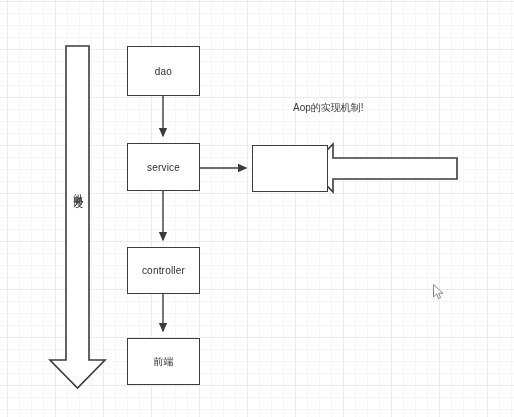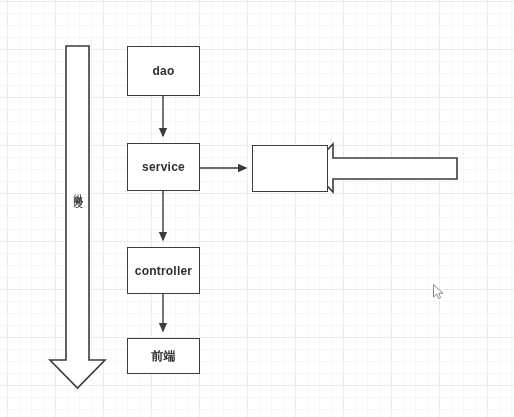--- a/index.html
+++ b/index.html
@@ -24,23 +24,22 @@
   }
   .node {
     position: absolute;
     box-sizing: border-box;
     background: #ffffff;
     border: 1.6px solid #3b3b42;
     display: flex;
     align-items: center;
     justify-content: center;
     color: #2f2f36;
-    font-size: 12px;
+    font-size: 10px;
     letter-spacing: 0.2px;
-    font-weight: bold;
   }
   .svg-layer {
     position: absolute;
     left: 0;
     top: 0;
     width: 514px;
     height: 417px;
     overflow: visible;
   }
   .label-free {
@@ -101,28 +100,29 @@
   </div>
 
   <div class="node" style="left:127px; top:143px; width:73px; height:48px;">
     <span>service</span>
   </div>
 
   <div class="node" style="left:127px; top:247px; width:73px; height:47px;">
     <span>controller</span>
   </div>
 
-  <div class="node" style="left:127px; top:338px; width:73px; height:36px;">
+  <div class="node" style="left:127px; top:338px; width:73px; height:47px;">
     <span>前端</span>
   </div>
 
   <div class="node" style="left:252px; top:145px; width:76px; height:47px;">
     <span></span>
   </div>
 
+  <div class="label-free" style="left:293px; top:101px;">Aop的实现机制!</div>
 
 
   <div class="vert-label" style="left:73px; top:185px;">纵向开发</div>
 
   <svg class="cursor" style="left:433px; top:284px;" viewBox="0 0 12 18" xmlns="http://www.w3.org/2000/svg">
     <polygon points="0.5,0.5 0.5,13 3.6,10 5.6,14.6 7.6,13.7 5.7,9.3 10,9.3" fill="#ffffff" stroke="#8a8a8a" stroke-width="1"></polygon>
   </svg>
 
 </div>
 

